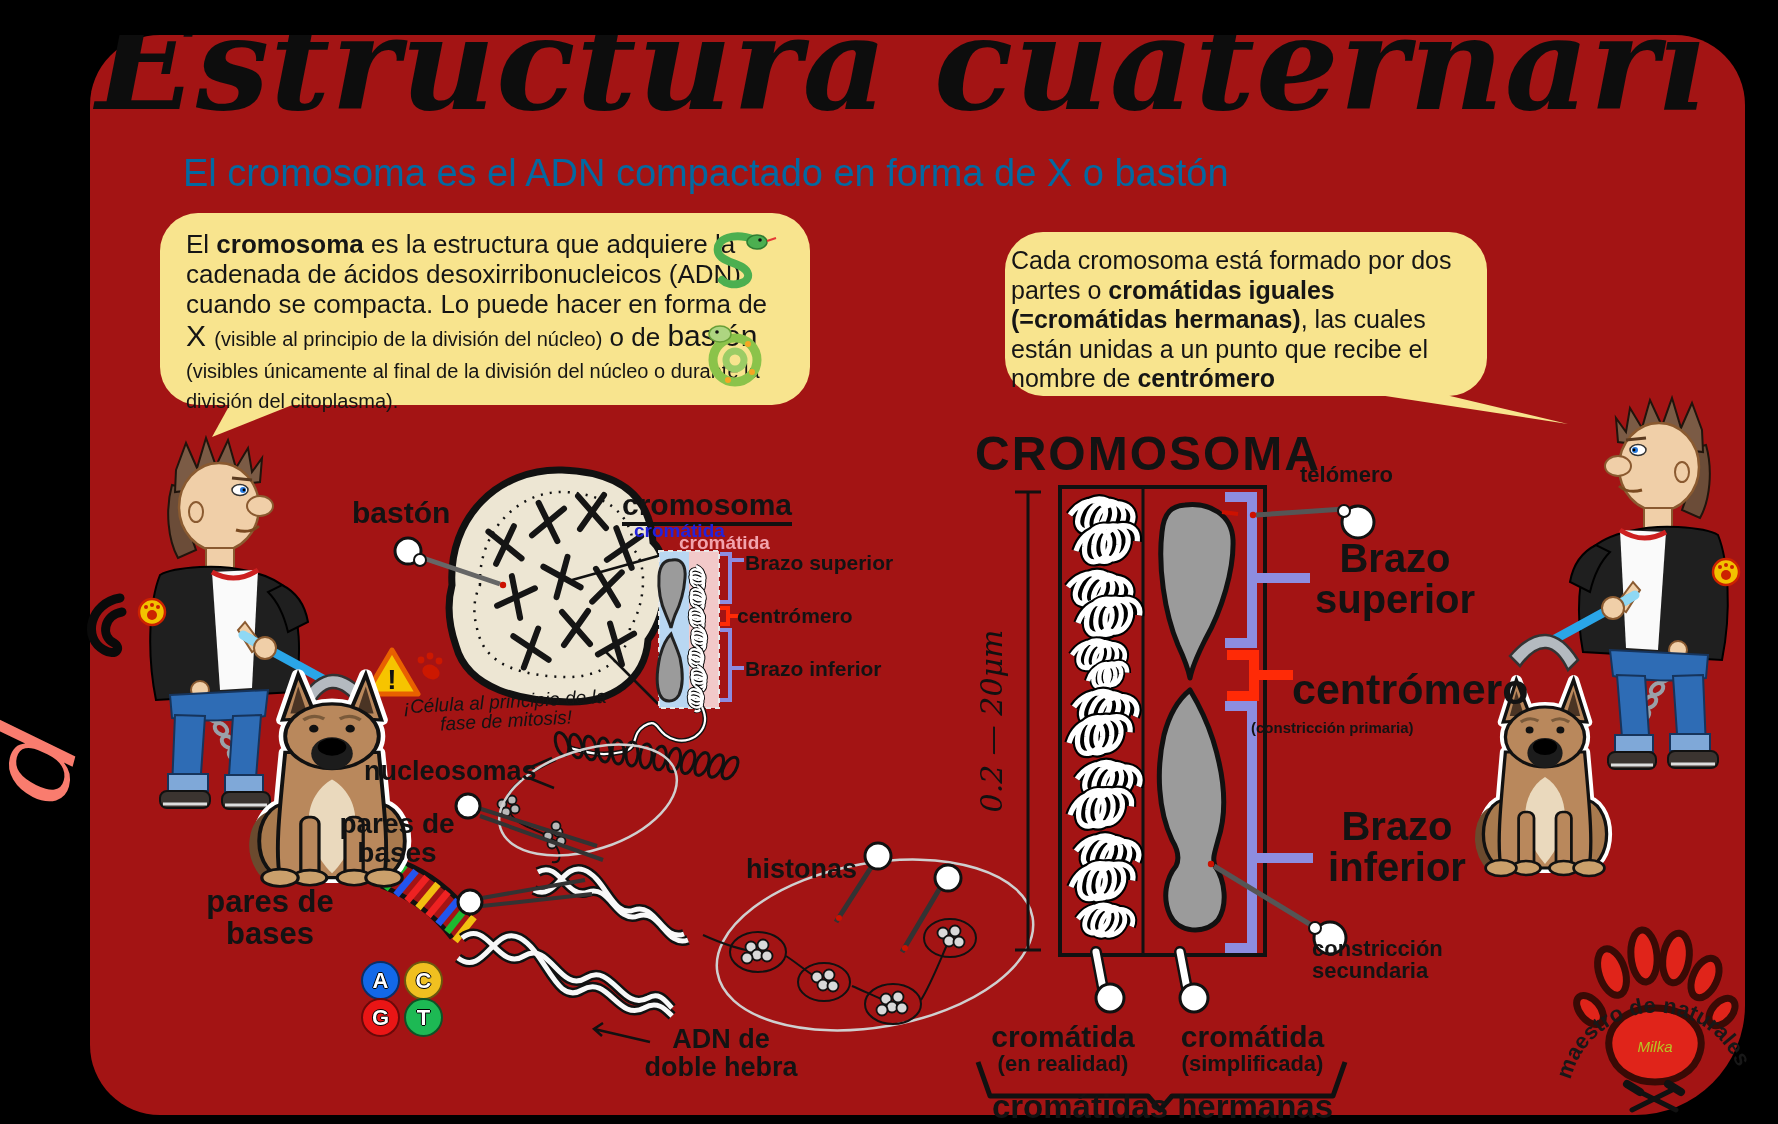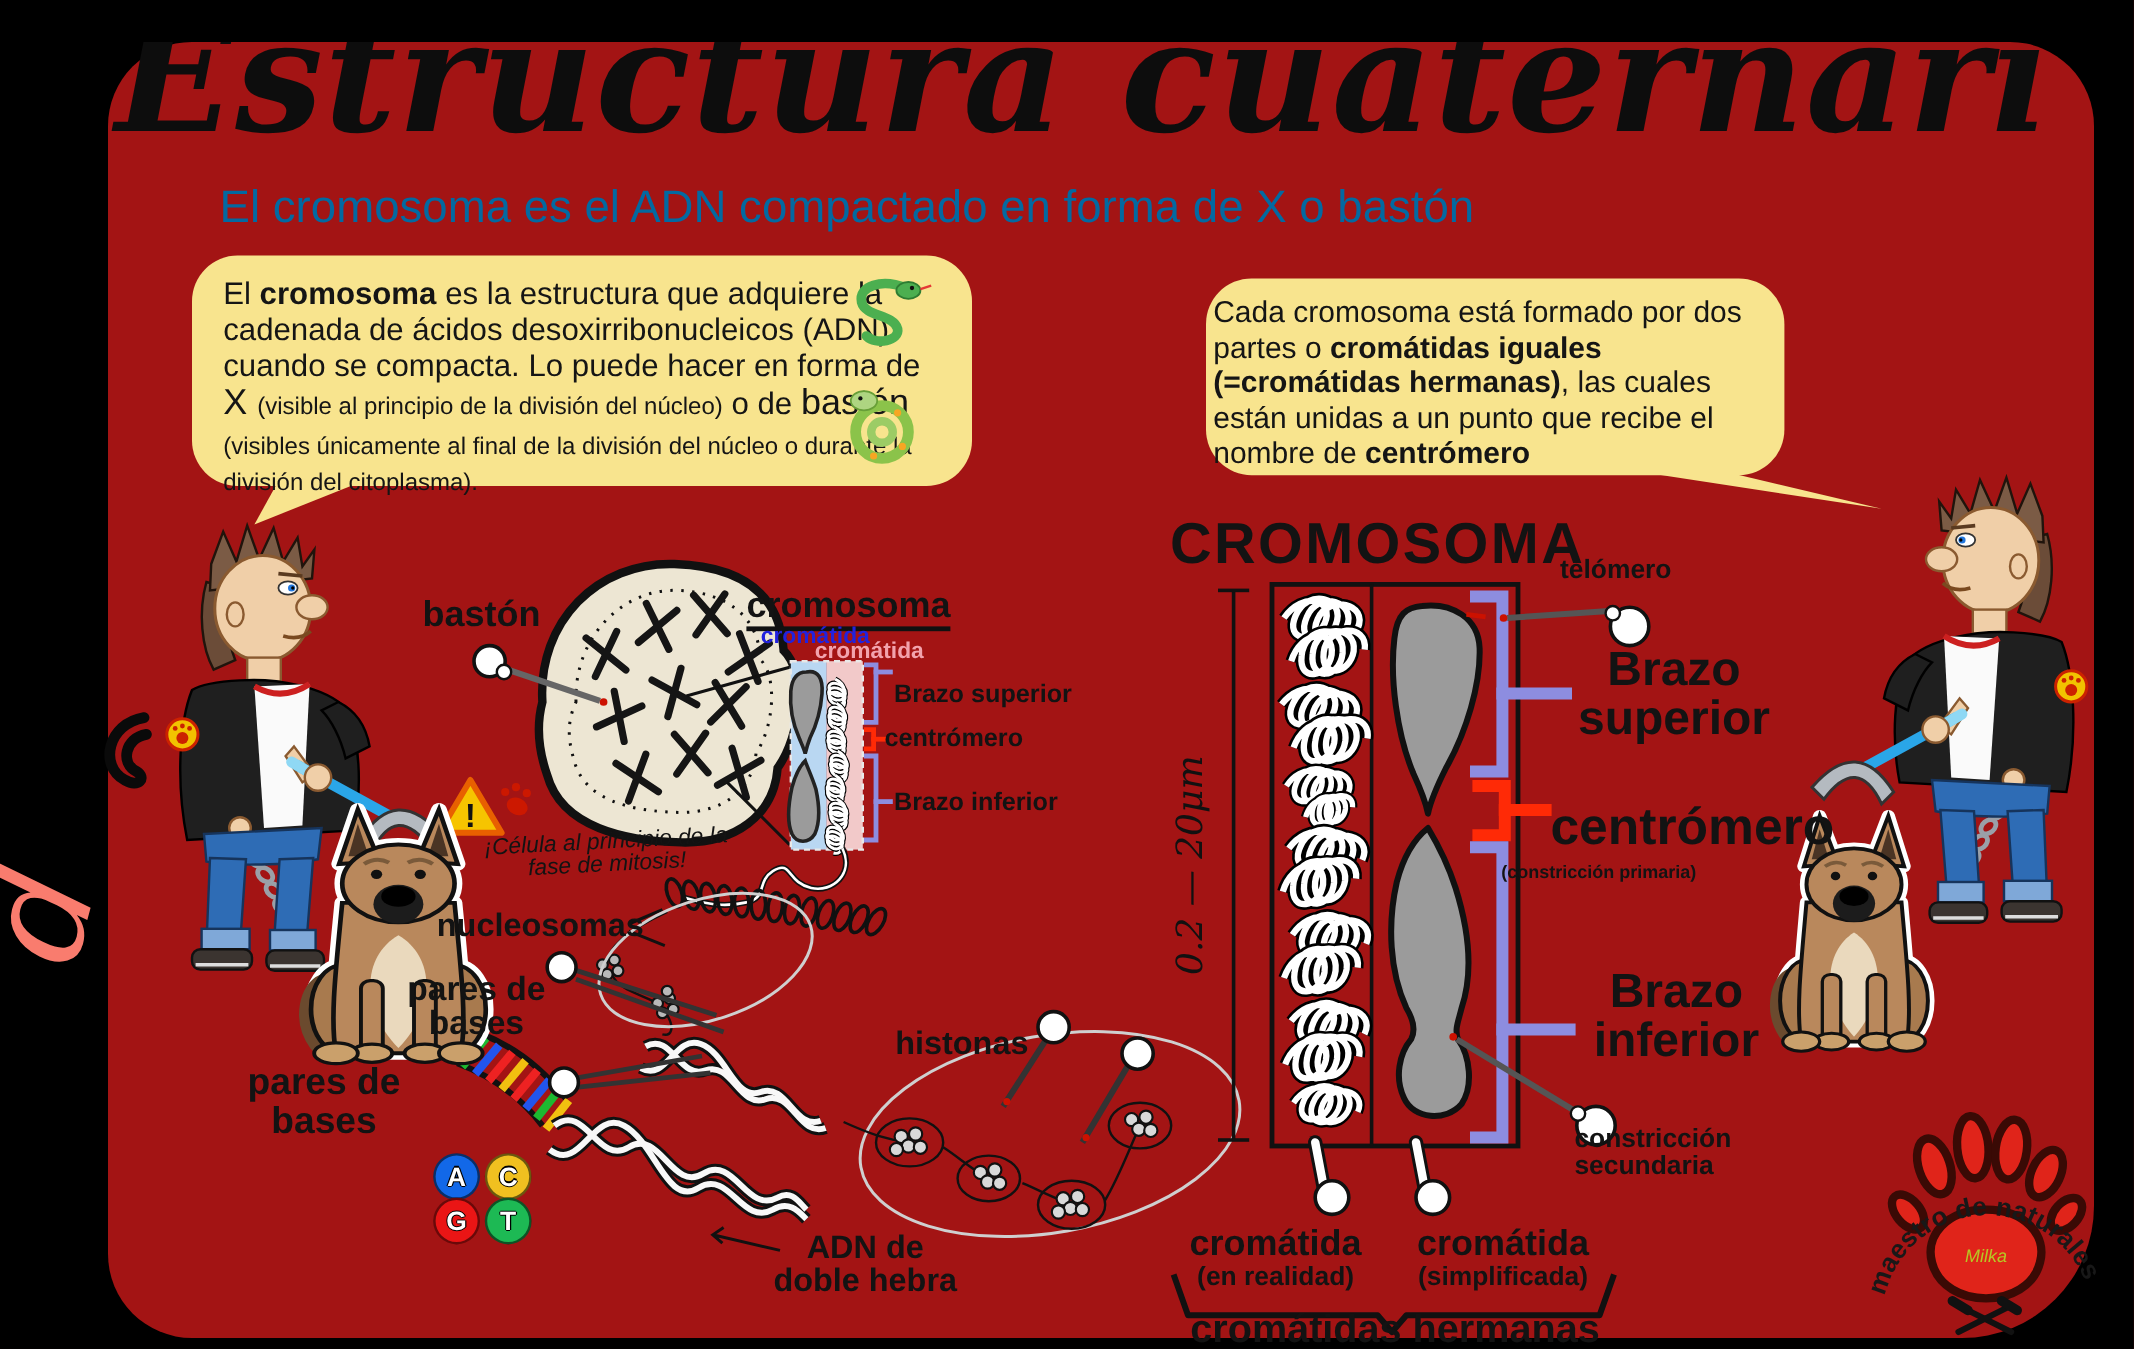--- a/index.html
+++ b/index.html
@@ -468,21 +468,21 @@
     <circle cx="27" cy="110" r="1.8" fill="#111"></circle>
     <circle cx="58" cy="122" r="3" fill="#f6a623"></circle>
       <circle cx="62" cy="150" r="3" fill="#f6a623"></circle>
       <circle cx="38" cy="158" r="3" fill="#f6a623"></circle>
   </svg>
 
   <div class="lbl" style="left:352px;top:498px;font-size:30px;">bastón</div>
   <div class="lbl" style="left:622px;top:490px;font-size:30px;border-bottom:4px solid #111;padding-bottom:1px;">cromosoma</div>
   <div class="lbl" style="left:634px;top:521px;font-size:19px;color:#2222dd;">cromátida</div>
   <div class="lbl" style="left:679px;top:533px;font-size:19px;color:#f2a3ad;">cromátida</div>
-  <div class="lbl" style="left:745px;top:568px;font-size:21px;">Brazo superior</div>
+  <div class="lbl" style="left:745px;top:552px;font-size:21px;">Brazo superior</div>
   <div class="lbl" style="left:737px;top:605px;font-size:21px;">centrómero</div>
   <div class="lbl" style="left:745px;top:658px;font-size:21px;">Brazo inferior</div>
   <div class="lbl note ctr" style="left:398px;top:692px;width:215px;font-size:19px;transform:rotate(-3deg);">¡Célula al principio de la fase de mitosis!</div>
   <div class="lbl" style="left:364px;top:758px;font-size:27px;">nucleosomas</div>
   <div class="lbl ctr" style="left:336px;top:810px;width:122px;font-size:28px;">pares de bases</div>
   <div class="lbl ctr" style="left:196px;top:886px;width:148px;font-size:31px;">pares de bases</div>
   <div class="lbl" style="left:746px;top:856px;font-size:27px;">histonas</div>
   <div class="lbl ctr" style="left:636px;top:1026px;width:170px;font-size:27px;">ADN de doble hebra</div>
 
   <div class="base" style="left: 361px; top: 961px; background-color: rgb(18, 104, 232);">A</div>

